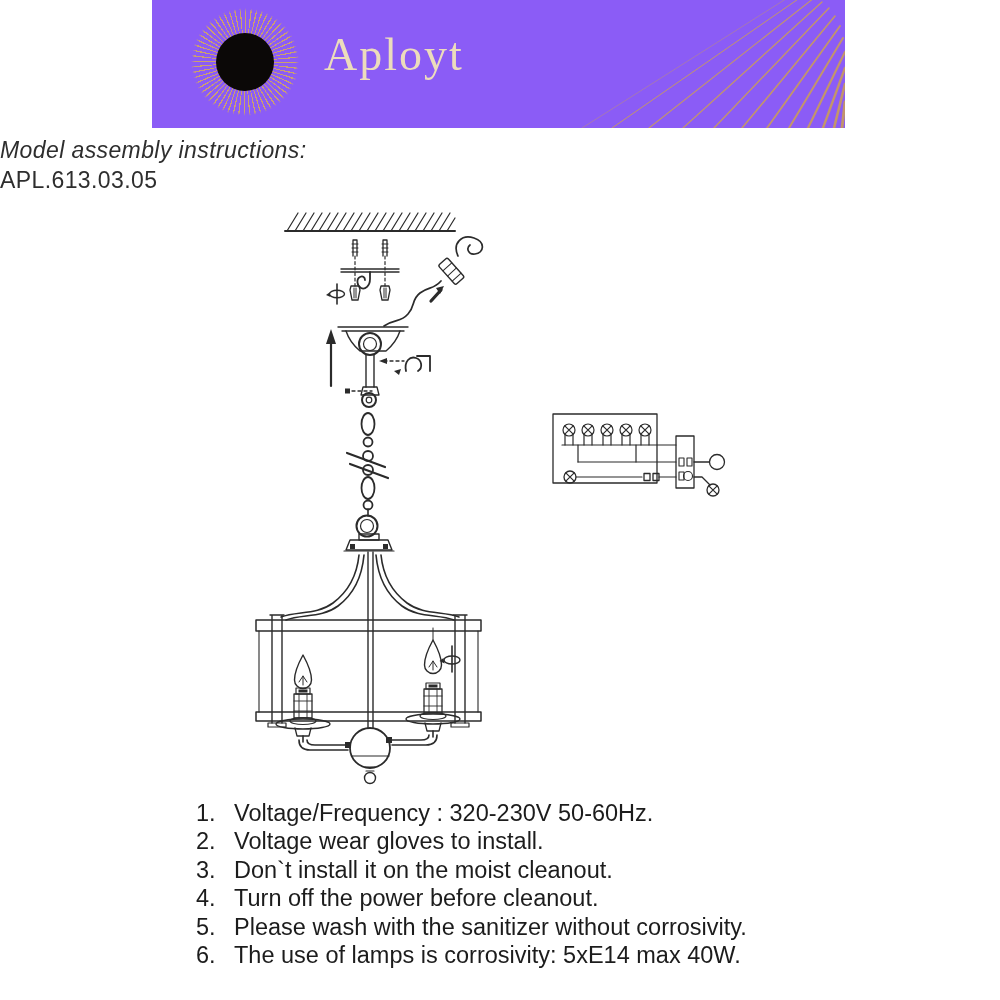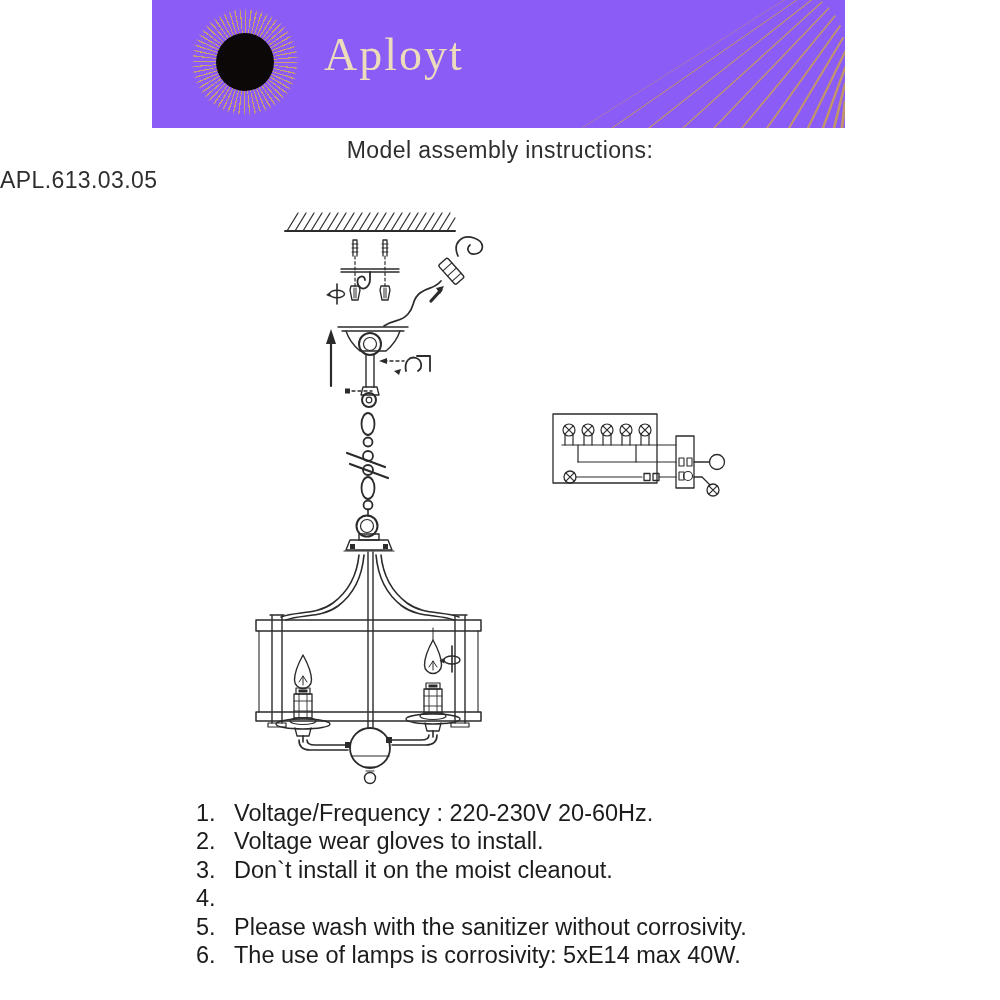--- a/index.html
+++ b/index.html
@@ -13,22 +13,22 @@
          background:repeating-conic-gradient(rgba(208,163,103,.95) 0 1.6deg, rgba(11,8,7,0) 1.6deg 6deg);
          -webkit-mask-image:radial-gradient(circle, rgba(0,0,0,0) 25px, #000 29px, #000 50px, rgba(0,0,0,0) 54px);
          mask-image:radial-gradient(circle, rgba(0,0,0,0) 25px, #000 29px, #000 50px, rgba(0,0,0,0) 54px);}
   .burst-hole{position:absolute;left:64px;top:33px;width:58px;height:58px;border-radius:50%;
               background:#0b0807;}
   .brand{position:absolute;left:172px;top:28px;font-family:"Liberation Serif",serif;
          font-size:46px;font-weight:400;color:#ecdcbc;letter-spacing:2px;}
   .corner-rays{position:absolute;right:0;top:0;}
 
   
-  .title{position:absolute;left:0;top:137px;width:100%;text-align:center;
-         font-size:23px;color:#2e2e2e;letter-spacing:.4px;}
+  .title{position:absolute;left:0;top:137px;width:100%;text-align:left;
+         font-size:23px;color:#2e2e2e;letter-spacing:.4px;font-style:italic;}
   .model{position:absolute;left:0;top:167px;width:100%;text-align:left;
          font-size:23px;color:#2e2e2e;letter-spacing:.4px;}
 
   
   .figure{position:absolute;left:150px;top:200px;}
 
   
   .instructions{position:absolute;left:196px;top:799px;}
   .instr{display:flex;font-size:23.5px;line-height:28.4px;color:#1c1c1c;}
   .instr .num{width:38px;flex:0 0 38px;}
@@ -264,32 +264,33 @@
         <circle cx="713" cy="490" r="6"></circle>
         <path d="M708.8 485.8l8.4 8.4M708.8 494.2l8.4-8.4" stroke-width="1.2"></path>
       </g>
 
     </g>
   </svg>
 
   <div class="instructions">
     <div class="instr">
       <span class="num">1.</span>
-      <span class="txt">Voltage/Frequency : 220-230V 20-60Hz.</span>
+      <span class="txt">Voltage/Frequency : 320-230V 50-60Hz.</span>
     </div>
     <div class="instr">
       <span class="num">2.</span>
       <span class="txt">Voltage wear gloves to install.</span>
     </div>
     <div class="instr">
       <span class="num">3.</span>
       <span class="txt">Don`t install it on the moist cleanout.</span>
     </div>
     <div class="instr">
       <span class="num">4.</span>
+      <span class="txt">Turn off the power before cleanout.</span>
     </div>
     <div class="instr">
       <span class="num">5.</span>
       <span class="txt">Please wash with the sanitizer without corrosivity.</span>
     </div>
     <div class="instr">
       <span class="num">6.</span>
       <span class="txt">The use of lamps is corrosivity: 5xE14 max 40W.</span>
     </div>
   </div>

